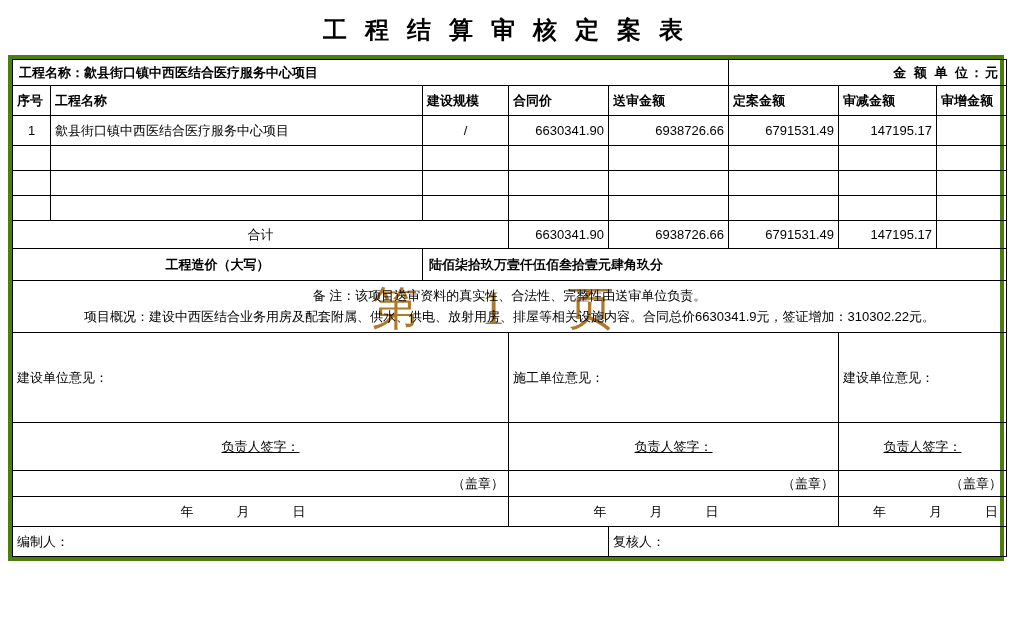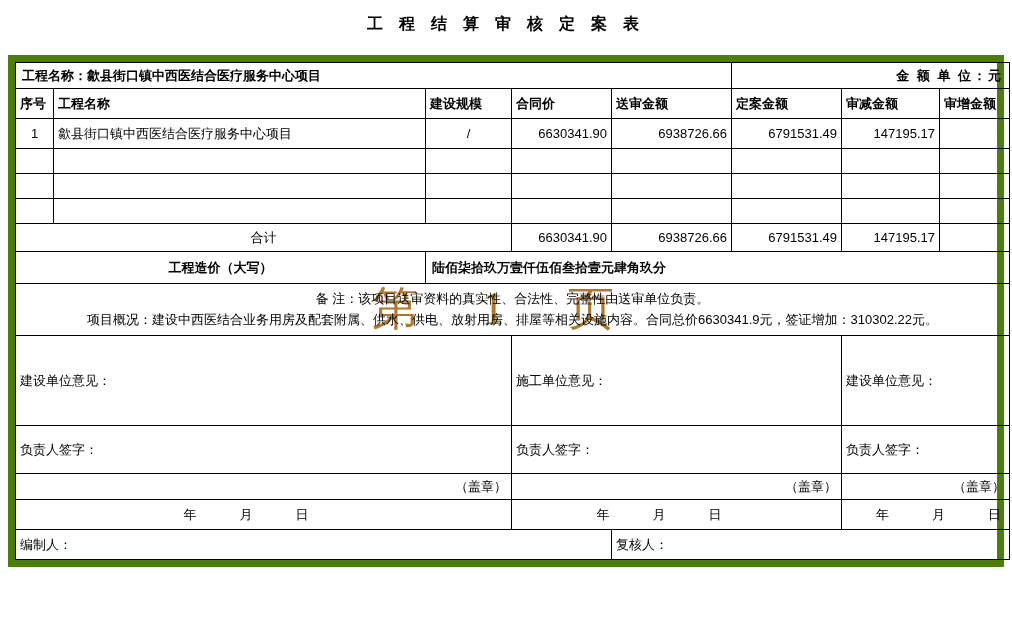--- a/index.html
+++ b/index.html
@@ -14,33 +14,33 @@
   .page {
     position: relative;
     width: 1012px;
     height: 622px;
     background: #ffffff;
     overflow: hidden;
     box-sizing: border-box;
   }
   .title {
     text-align: center;
-    font-size: 16px;
+    font-size: 24px;
     font-weight: bold;
     letter-spacing: 6px;
     margin-top: 14px;
     margin-bottom: 8px;
     font-family: "Liberation Serif", serif;
   }
   .sheet {
     position: absolute;
     left: 8px;
     top: 55px;
     width: 996px;
-    border: 7px solid #4d7c0f;
+    border: 4px solid #4d7c0f;
     box-sizing: border-box;
   }
   table.main {
     border-collapse: collapse;
     width: 100%;
     table-layout: fixed;
   }
   table.main td, table.main th {
     border: 1px solid #000;
     font-size: 13px;
@@ -82,24 +82,25 @@
   .opinion-cell {
     vertical-align: top;
     text-align: left;
     padding: 5px 8px;
     height: 90px;
     position: relative;
     font-size: 13px;
   }
   .sig-cell {
     vertical-align: top;
-    text-align: left;
+    text-align: center;
     padding: 4px 8px;
     height: 48px;
     font-size: 13px;
+    text-decoration: underline;
   }
   .seal-cell {
     text-align: right;
     padding-right: 28px;
     height: 26px;
     font-size: 13px;
   }
   .date-cell {
     text-align: center;
     height: 30px;

